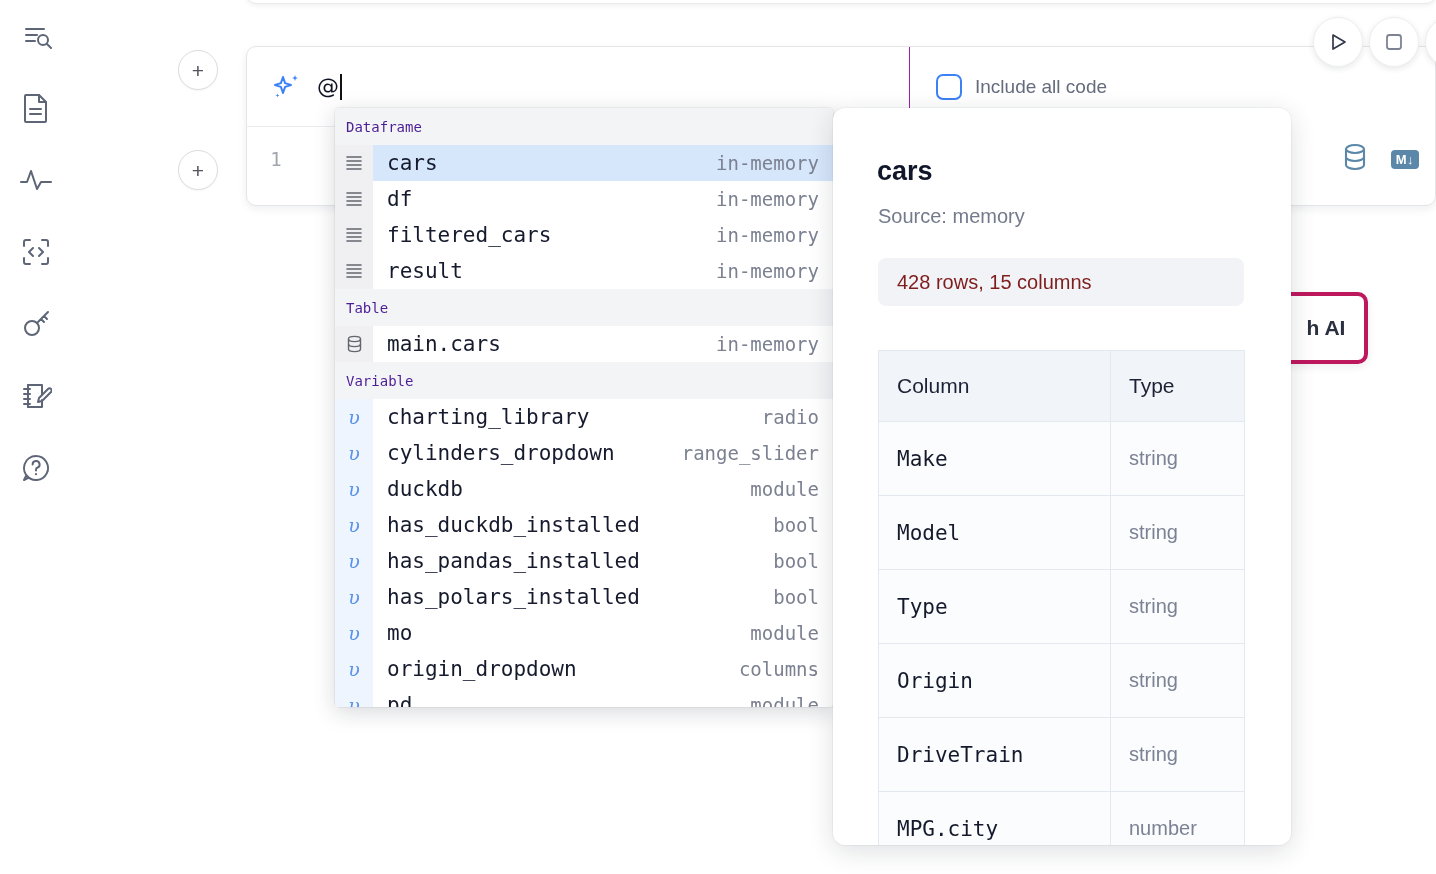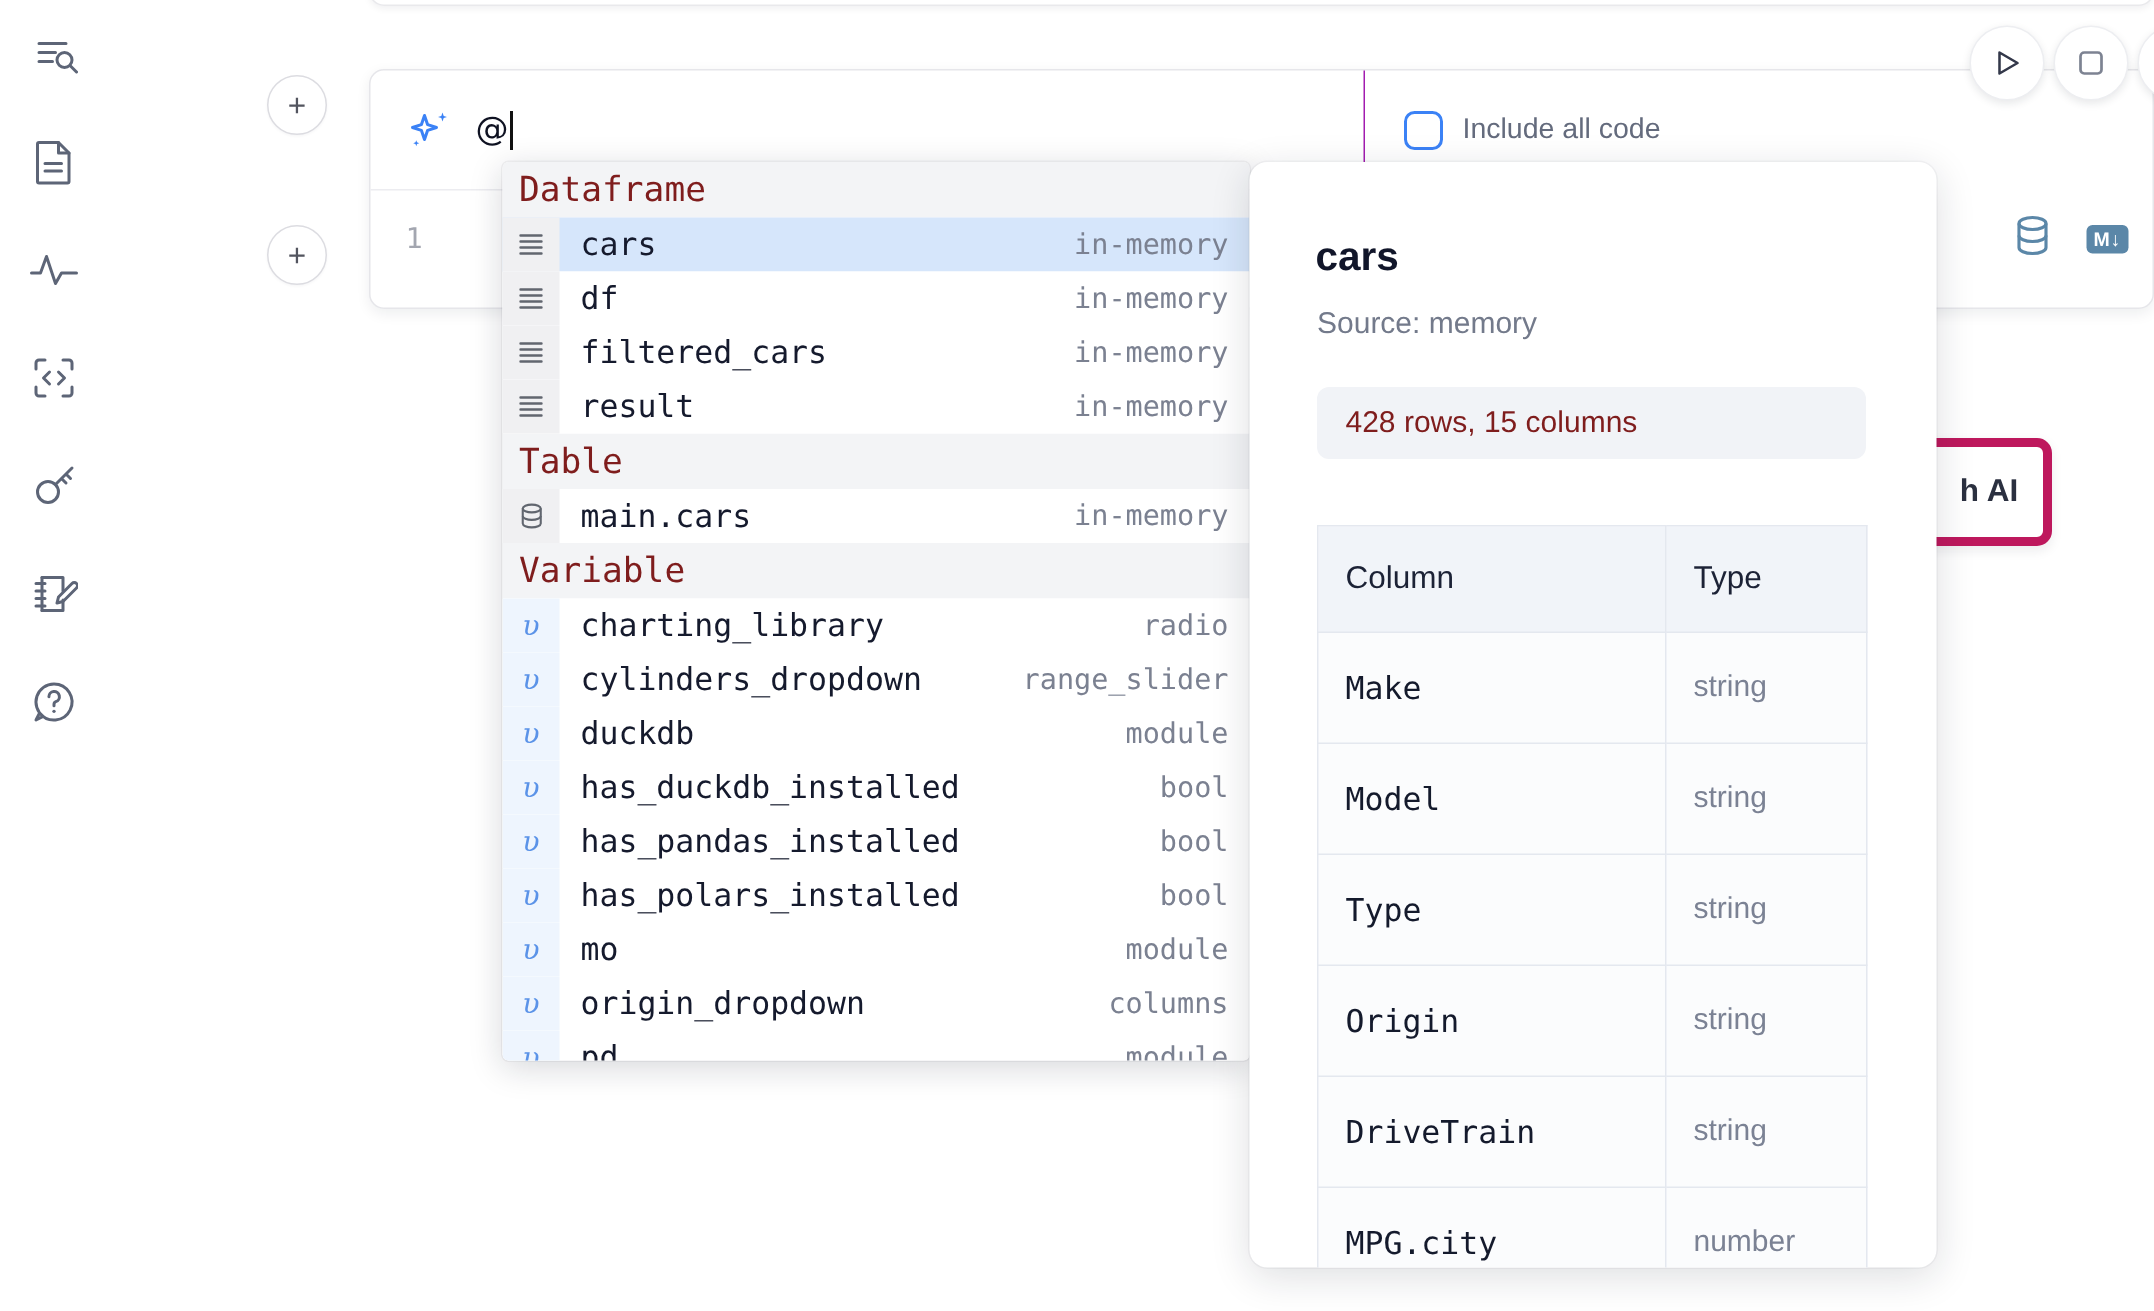--- a/index.html
+++ b/index.html
@@ -97,39 +97,39 @@
     box-shadow: 0 2px 6px rgba(20,25,40,.10);
     display: flex; align-items: center; justify-content: center; cursor: pointer;
   }
   #run-button  { left: 1313px; top: 17px; }
   #stop-button { left: 1369px; top: 17px; }
   #extra-button{ left: 1425px; top: 17px; }
 
   
   .ghost-card {
     position: absolute; left: 1258px; top: 292px; width: 110px; height: 72px;
-    background: #fff; border: 6px solid #be185d; border-radius: 10px;
+    background: #fff; border: 4px solid #be185d; border-radius: 10px;
     box-shadow: 0 3px 8px rgba(20,25,40,.08);
     display: flex; align-items: center; justify-content: center;
     font-size: 21px; font-weight: 700; color: #2b3040; overflow: hidden;
   }
   .ghost-card span { margin-left: 26px; white-space: nowrap; }
 
   
   .ac-dropdown {
     position: absolute; left: 335px; top: 108px; width: 498px; height: 599px;
     background: #fff; border-radius: 4px;
     box-shadow: 0 5px 22px rgba(20,25,40,.17), 0 0 0 1px rgba(20,25,40,.05);
     overflow: hidden; z-index: 30;
   }
   .ac-scroll { position: relative; width: 498px; }
   .ac-section {
     height: 37px; background: #f3f4f6; display: flex; align-items: center;
     padding-left: 11px;
-    font-family: "DejaVu Sans Mono", monospace; font-size: 23px; color: #7f1d1d;
+    font-family: "DejaVu Sans Mono", monospace; font-size: 14px; color: #4c1d95;
   }
   .ac-row {
     height: 36px; display: flex; align-items: center; position: relative;
     background: #fff; cursor: pointer;
   }
   .ac-row.selected { background: #d6e6fb; }
   .ac-gutter {
     width: 38px; height: 36px; flex: none; background: #f0f0f2;
     display: flex; align-items: center; justify-content: center;
   }

